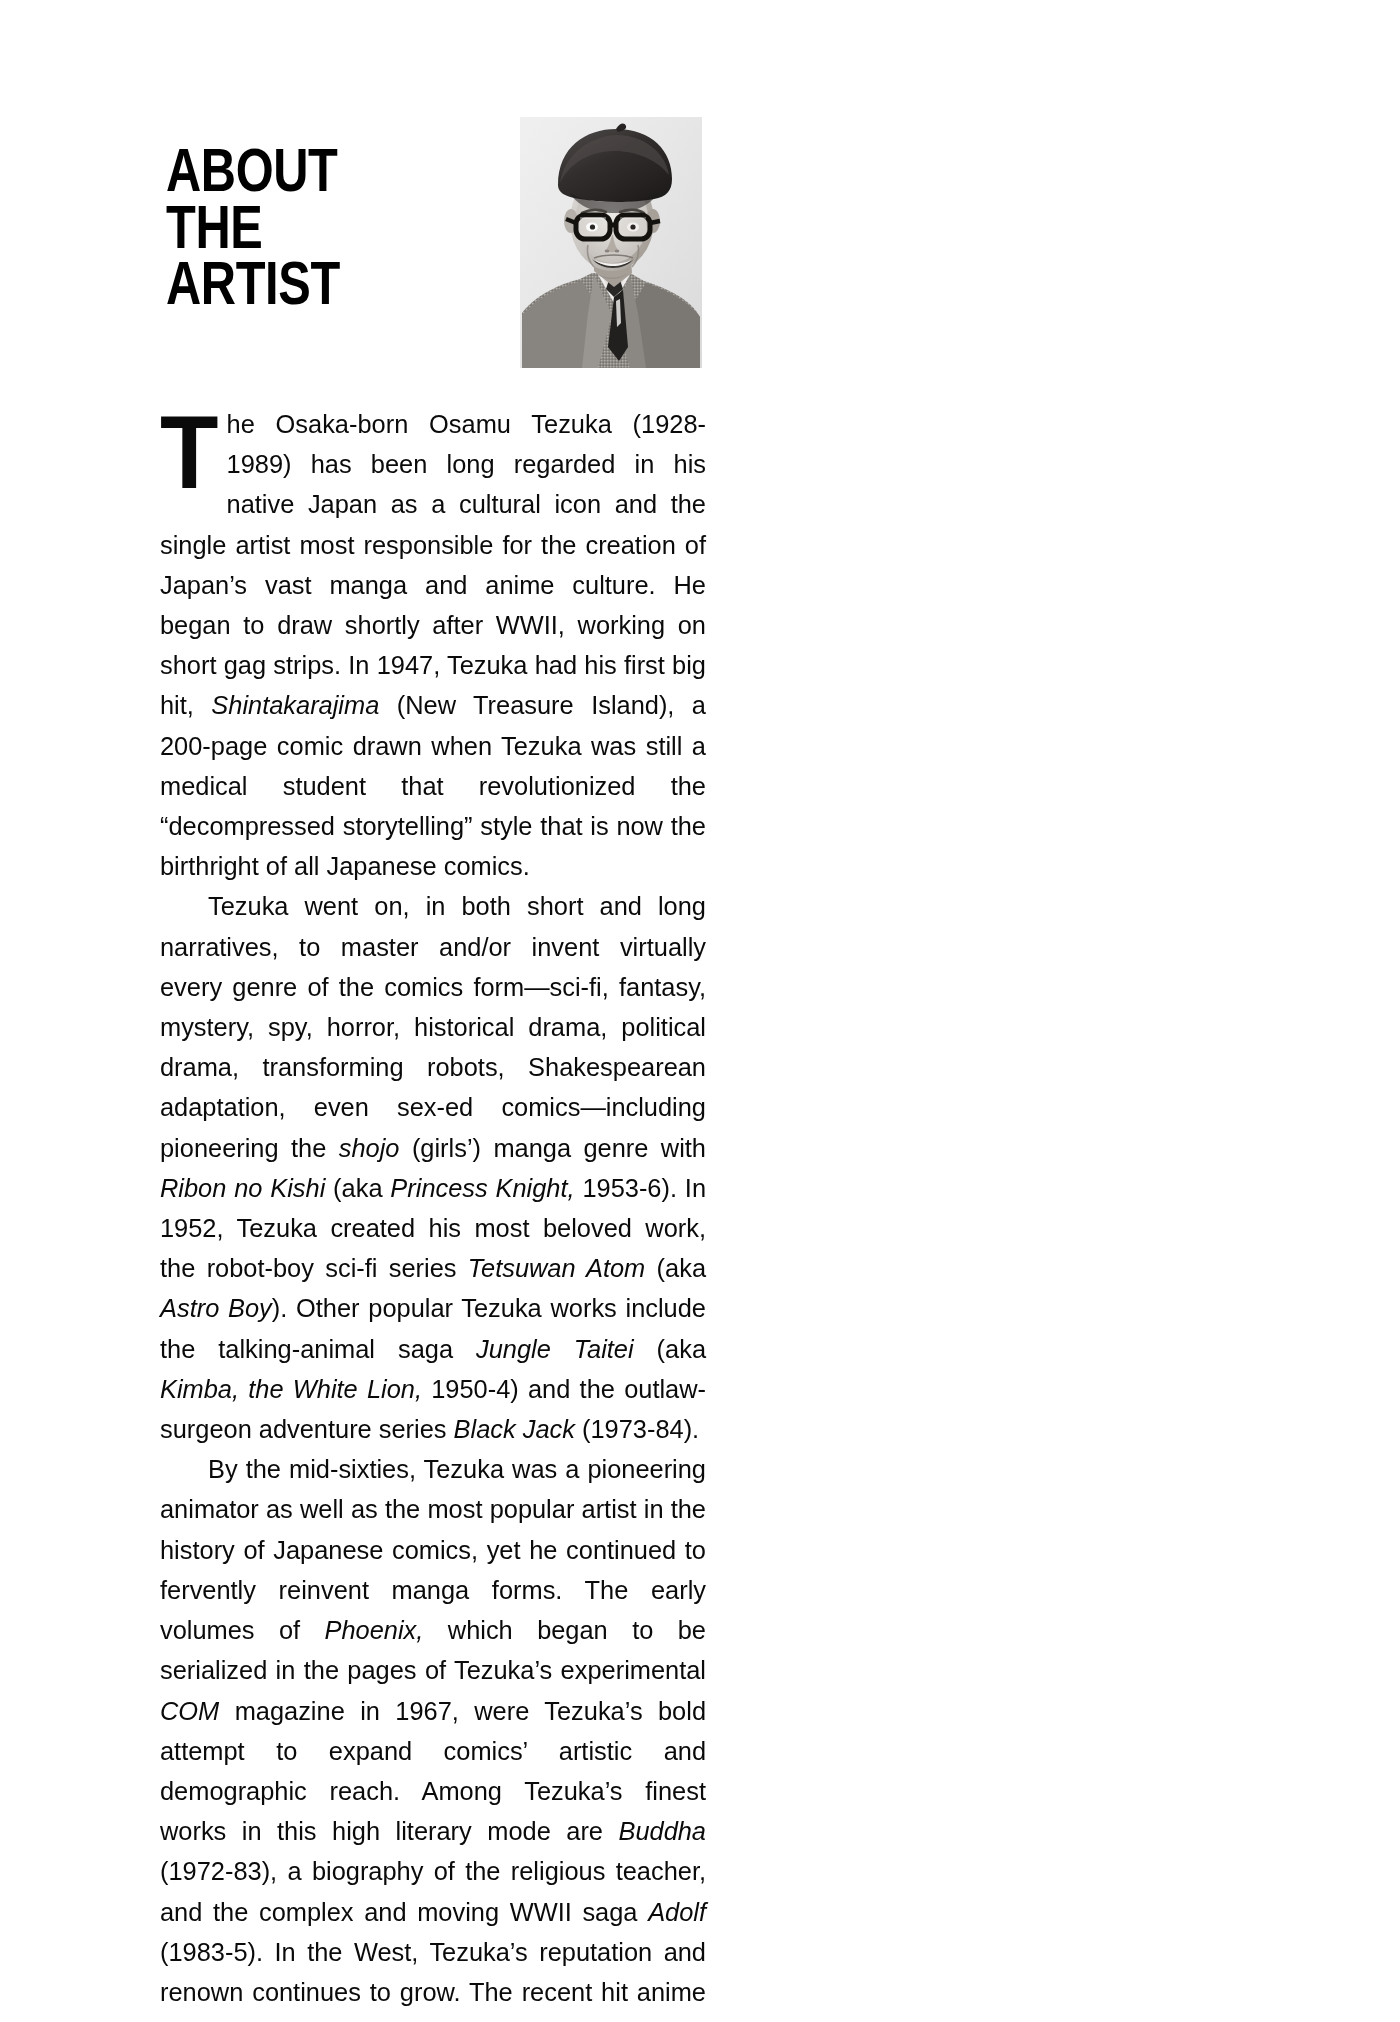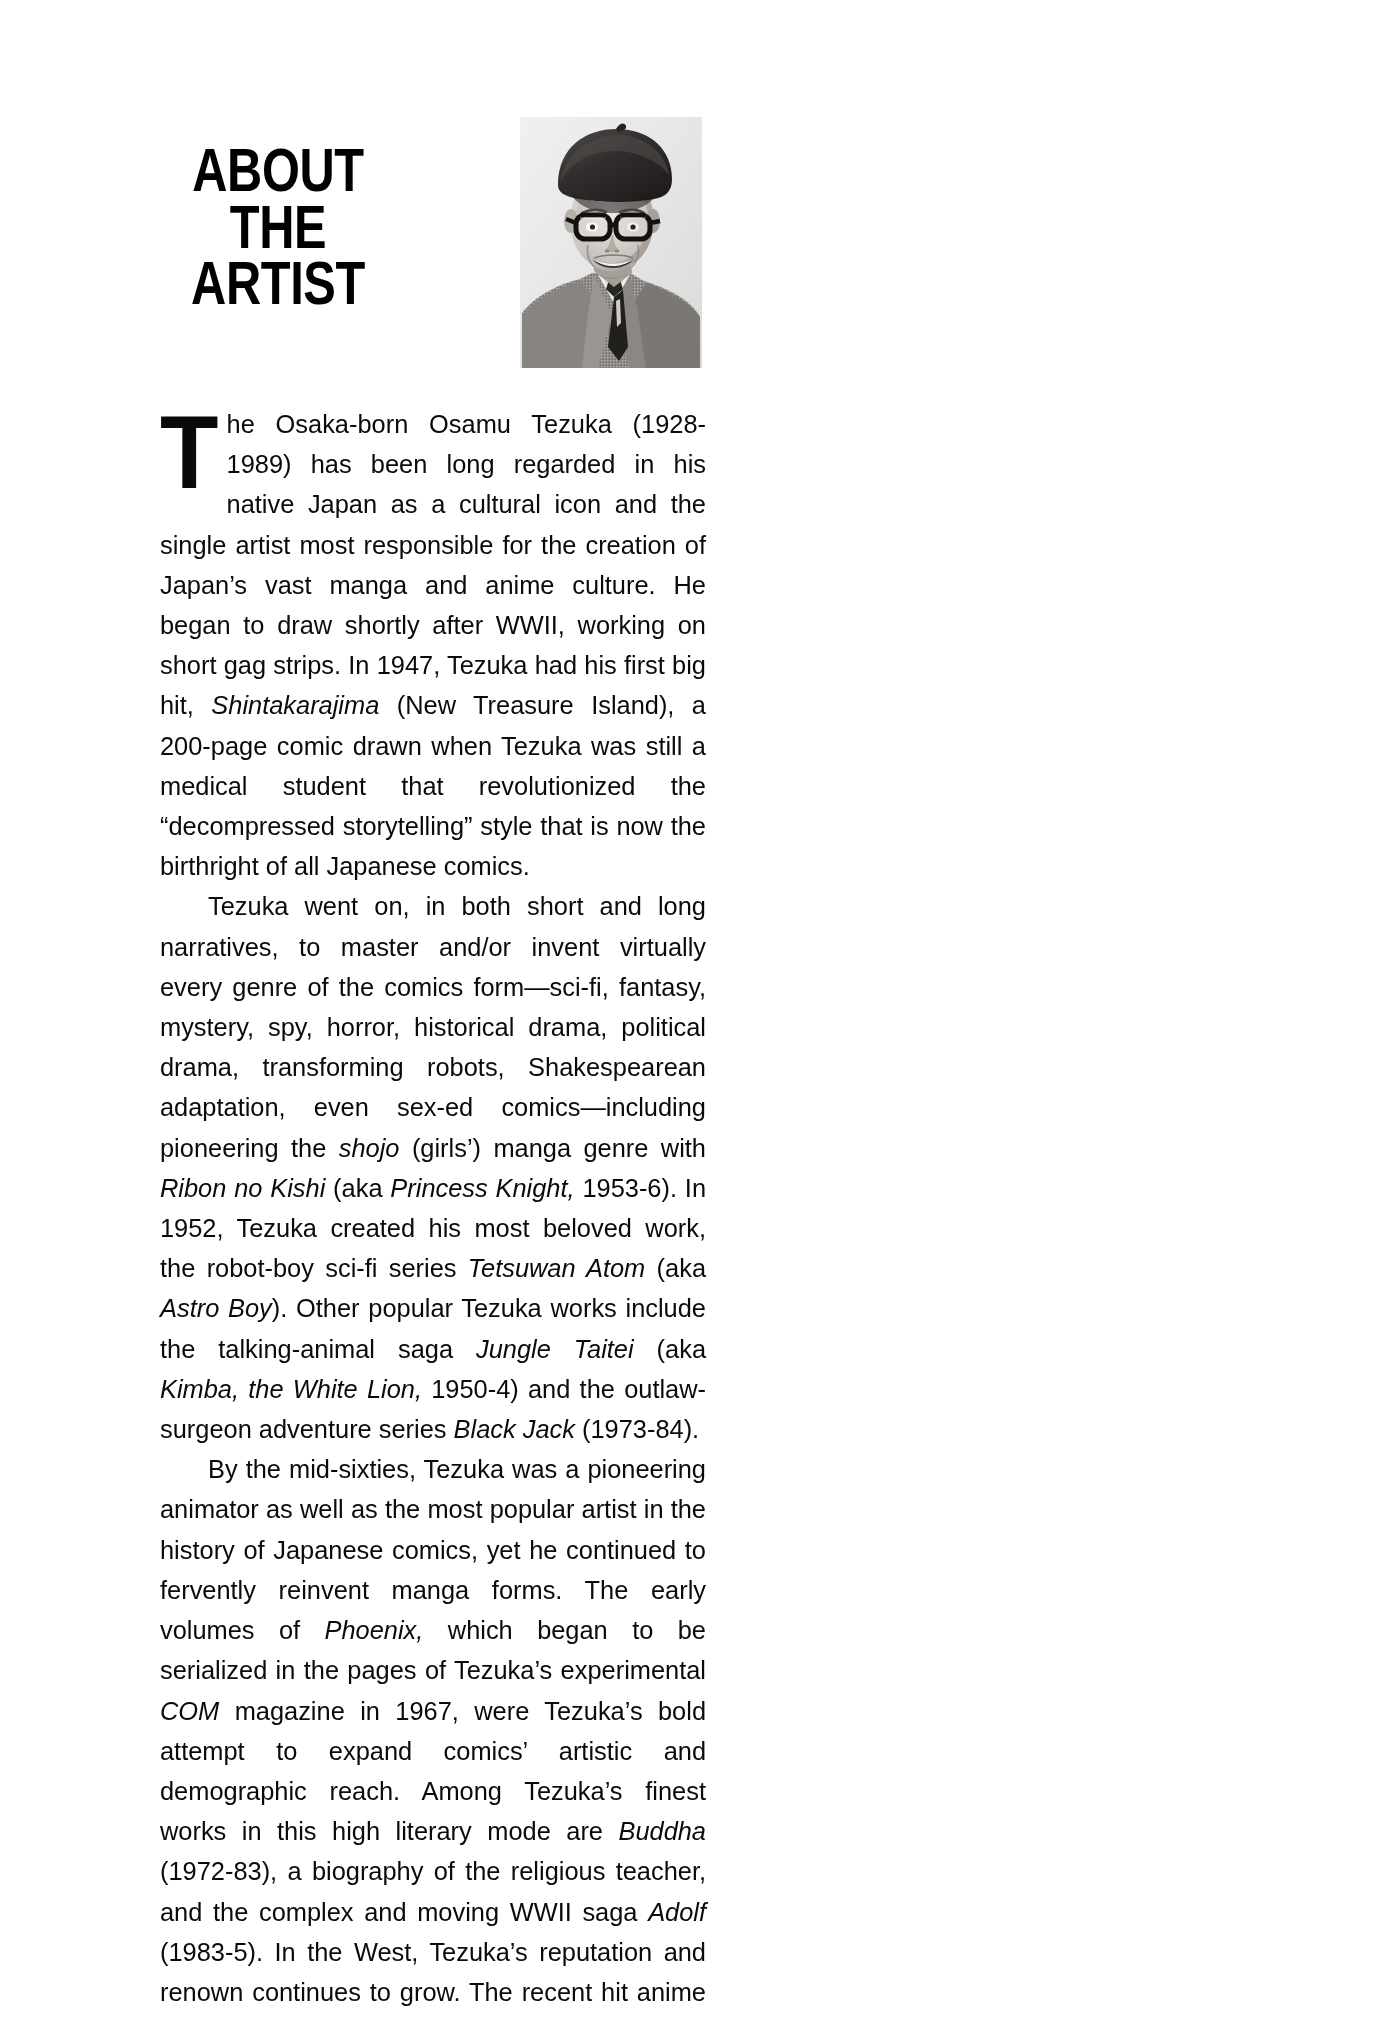--- a/index.html
+++ b/index.html
@@ -26,21 +26,20 @@
     background: #ffffff;
   }
 
   
   .header {
     position: absolute;
     left: 160px;
     top: 112px;
     width: 545px;
     height: 260px;
-    text-align: center;
   }
 
   .page-title {
     position: absolute;
     left: 6px;
     top: 30px;
     width: 280px;
     font-family: "Liberation Sans Narrow", "Liberation Sans", sans-serif;
     font-weight: 700;
     font-size: 61px;

